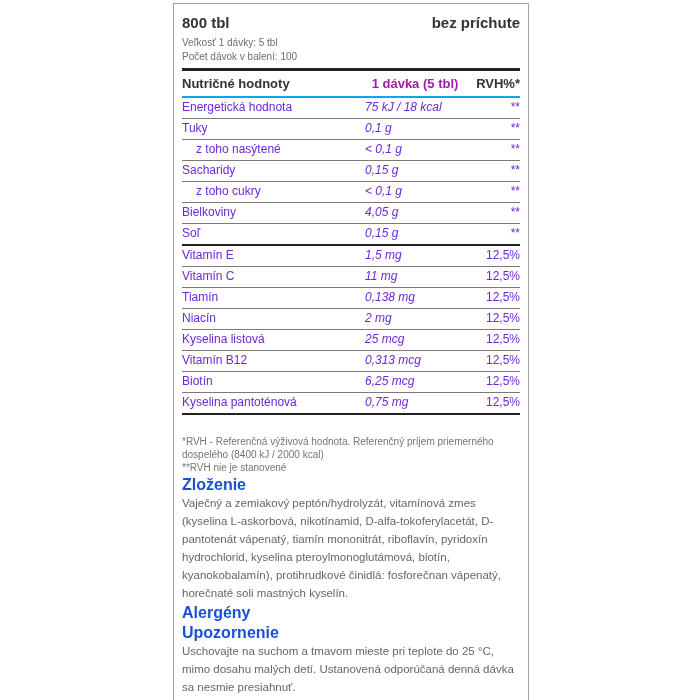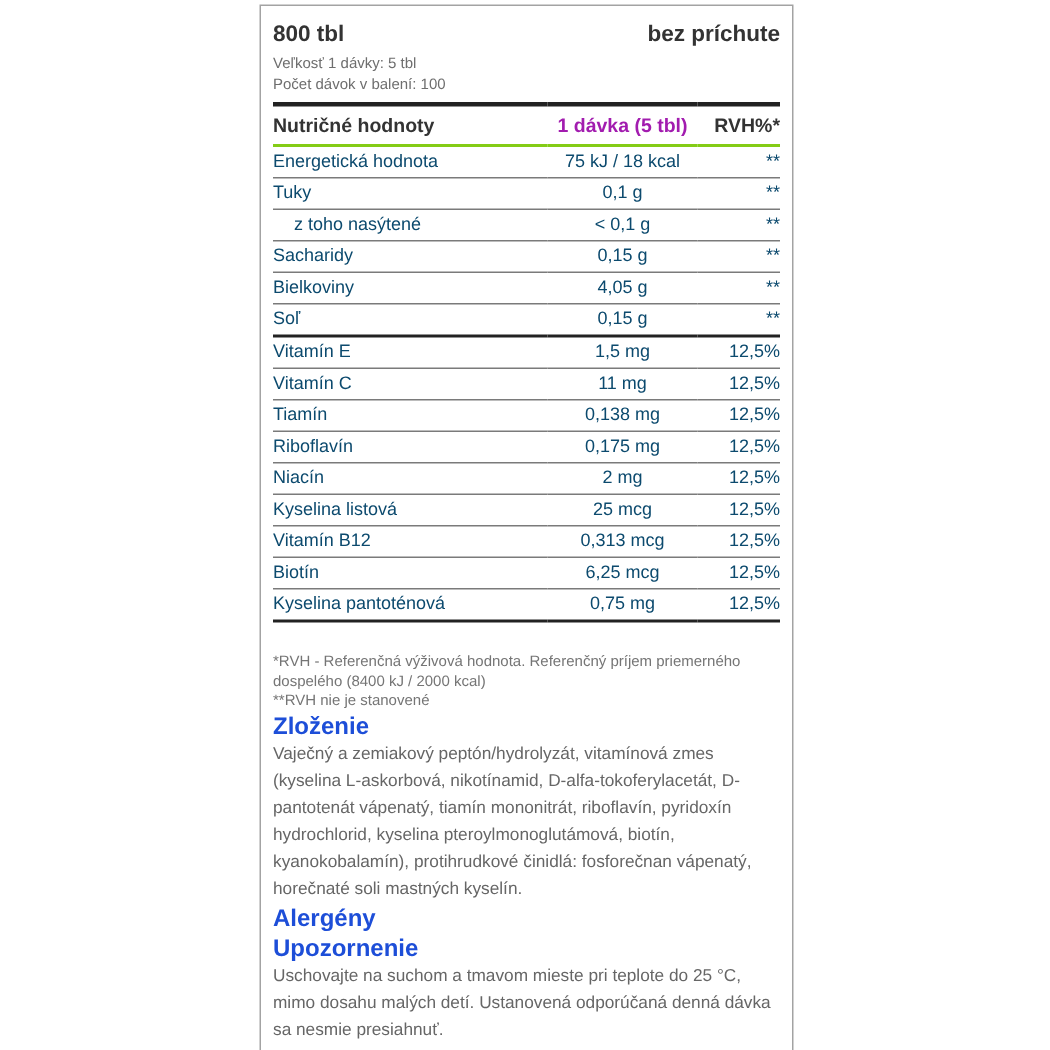--- a/index.html
+++ b/index.html
@@ -37,38 +37,38 @@
     line-height: 14px;
   }
   
   table.nutri {
     width: 100%;
     border-collapse: collapse;
     margin-top: 4px;
   }
   table.nutri th {
     border-top: 3px solid #222222;
-    border-bottom: 2px solid #84cc16;
+    border-bottom: 2px solid #0ea5e9;
     font-size: 13px;
     padding: 5px 0;
     color: #333333;
   }
   th.c-label { text-align: left;  font-weight: bold; }
   th.c-value { text-align: center; font-weight: bold; }
   th.c-rvh   { text-align: right; font-weight: bold; }
   table.nutri td {
     border-bottom: 1px solid #7a7a7a;
     font-size: 12px;
-    color: #0c4a6e;
+    color: #6d28d9;
     padding: 3px 0 4px 0;
     line-height: 13px;
   }
   td.c-label { text-align: left; }
   td.c-label.indent { padding-left: 14px; }
-  td.c-value { text-align: center; width: 100px; }
+  td.c-value { text-align: left; width: 100px; font-style: italic; }
   td.c-rvh   { text-align: right; width: 55px; }
   tr.thick td { border-bottom: 2.5px solid #222222; }
   
   .footnotes {
     padding-top: 20px;
     font-size: 10px;
     color: #757575;
     line-height: 13px;
   }
   .footnotes p { margin: 0; }
@@ -122,20 +122,25 @@
           <td class="c-label indent">z toho nasýtené</td>
           <td class="c-value">&lt; 0,1 g</td>
           <td class="c-rvh">**</td>
         </tr>
         <tr>
           <td class="c-label">Sacharidy</td>
           <td class="c-value">0,15 g</td>
           <td class="c-rvh">**</td>
         </tr>
         <tr>
+          <td class="c-label indent">z toho cukry</td>
+          <td class="c-value">&lt; 0,1 g</td>
+          <td class="c-rvh">**</td>
+        </tr>
+        <tr>
           <td class="c-label">Bielkoviny</td>
           <td class="c-value">4,05 g</td>
           <td class="c-rvh">**</td>
         </tr>
         <tr class="thick">
           <td class="c-label">Soľ</td>
           <td class="c-value">0,15 g</td>
           <td class="c-rvh">**</td>
         </tr>
         <tr>
@@ -144,25 +149,20 @@
           <td class="c-rvh">12,5%</td>
         </tr>
         <tr>
           <td class="c-label">Vitamín C</td>
           <td class="c-value">11 mg</td>
           <td class="c-rvh">12,5%</td>
         </tr>
         <tr>
           <td class="c-label">Tiamín</td>
           <td class="c-value">0,138 mg</td>
-          <td class="c-rvh">12,5%</td>
-        </tr>
-        <tr>
-          <td class="c-label">Riboflavín</td>
-          <td class="c-value">0,175 mg</td>
           <td class="c-rvh">12,5%</td>
         </tr>
         <tr>
           <td class="c-label">Niacín</td>
           <td class="c-value">2 mg</td>
           <td class="c-rvh">12,5%</td>
         </tr>
         <tr>
           <td class="c-label">Kyselina listová</td>
           <td class="c-value">25 mcg</td>

